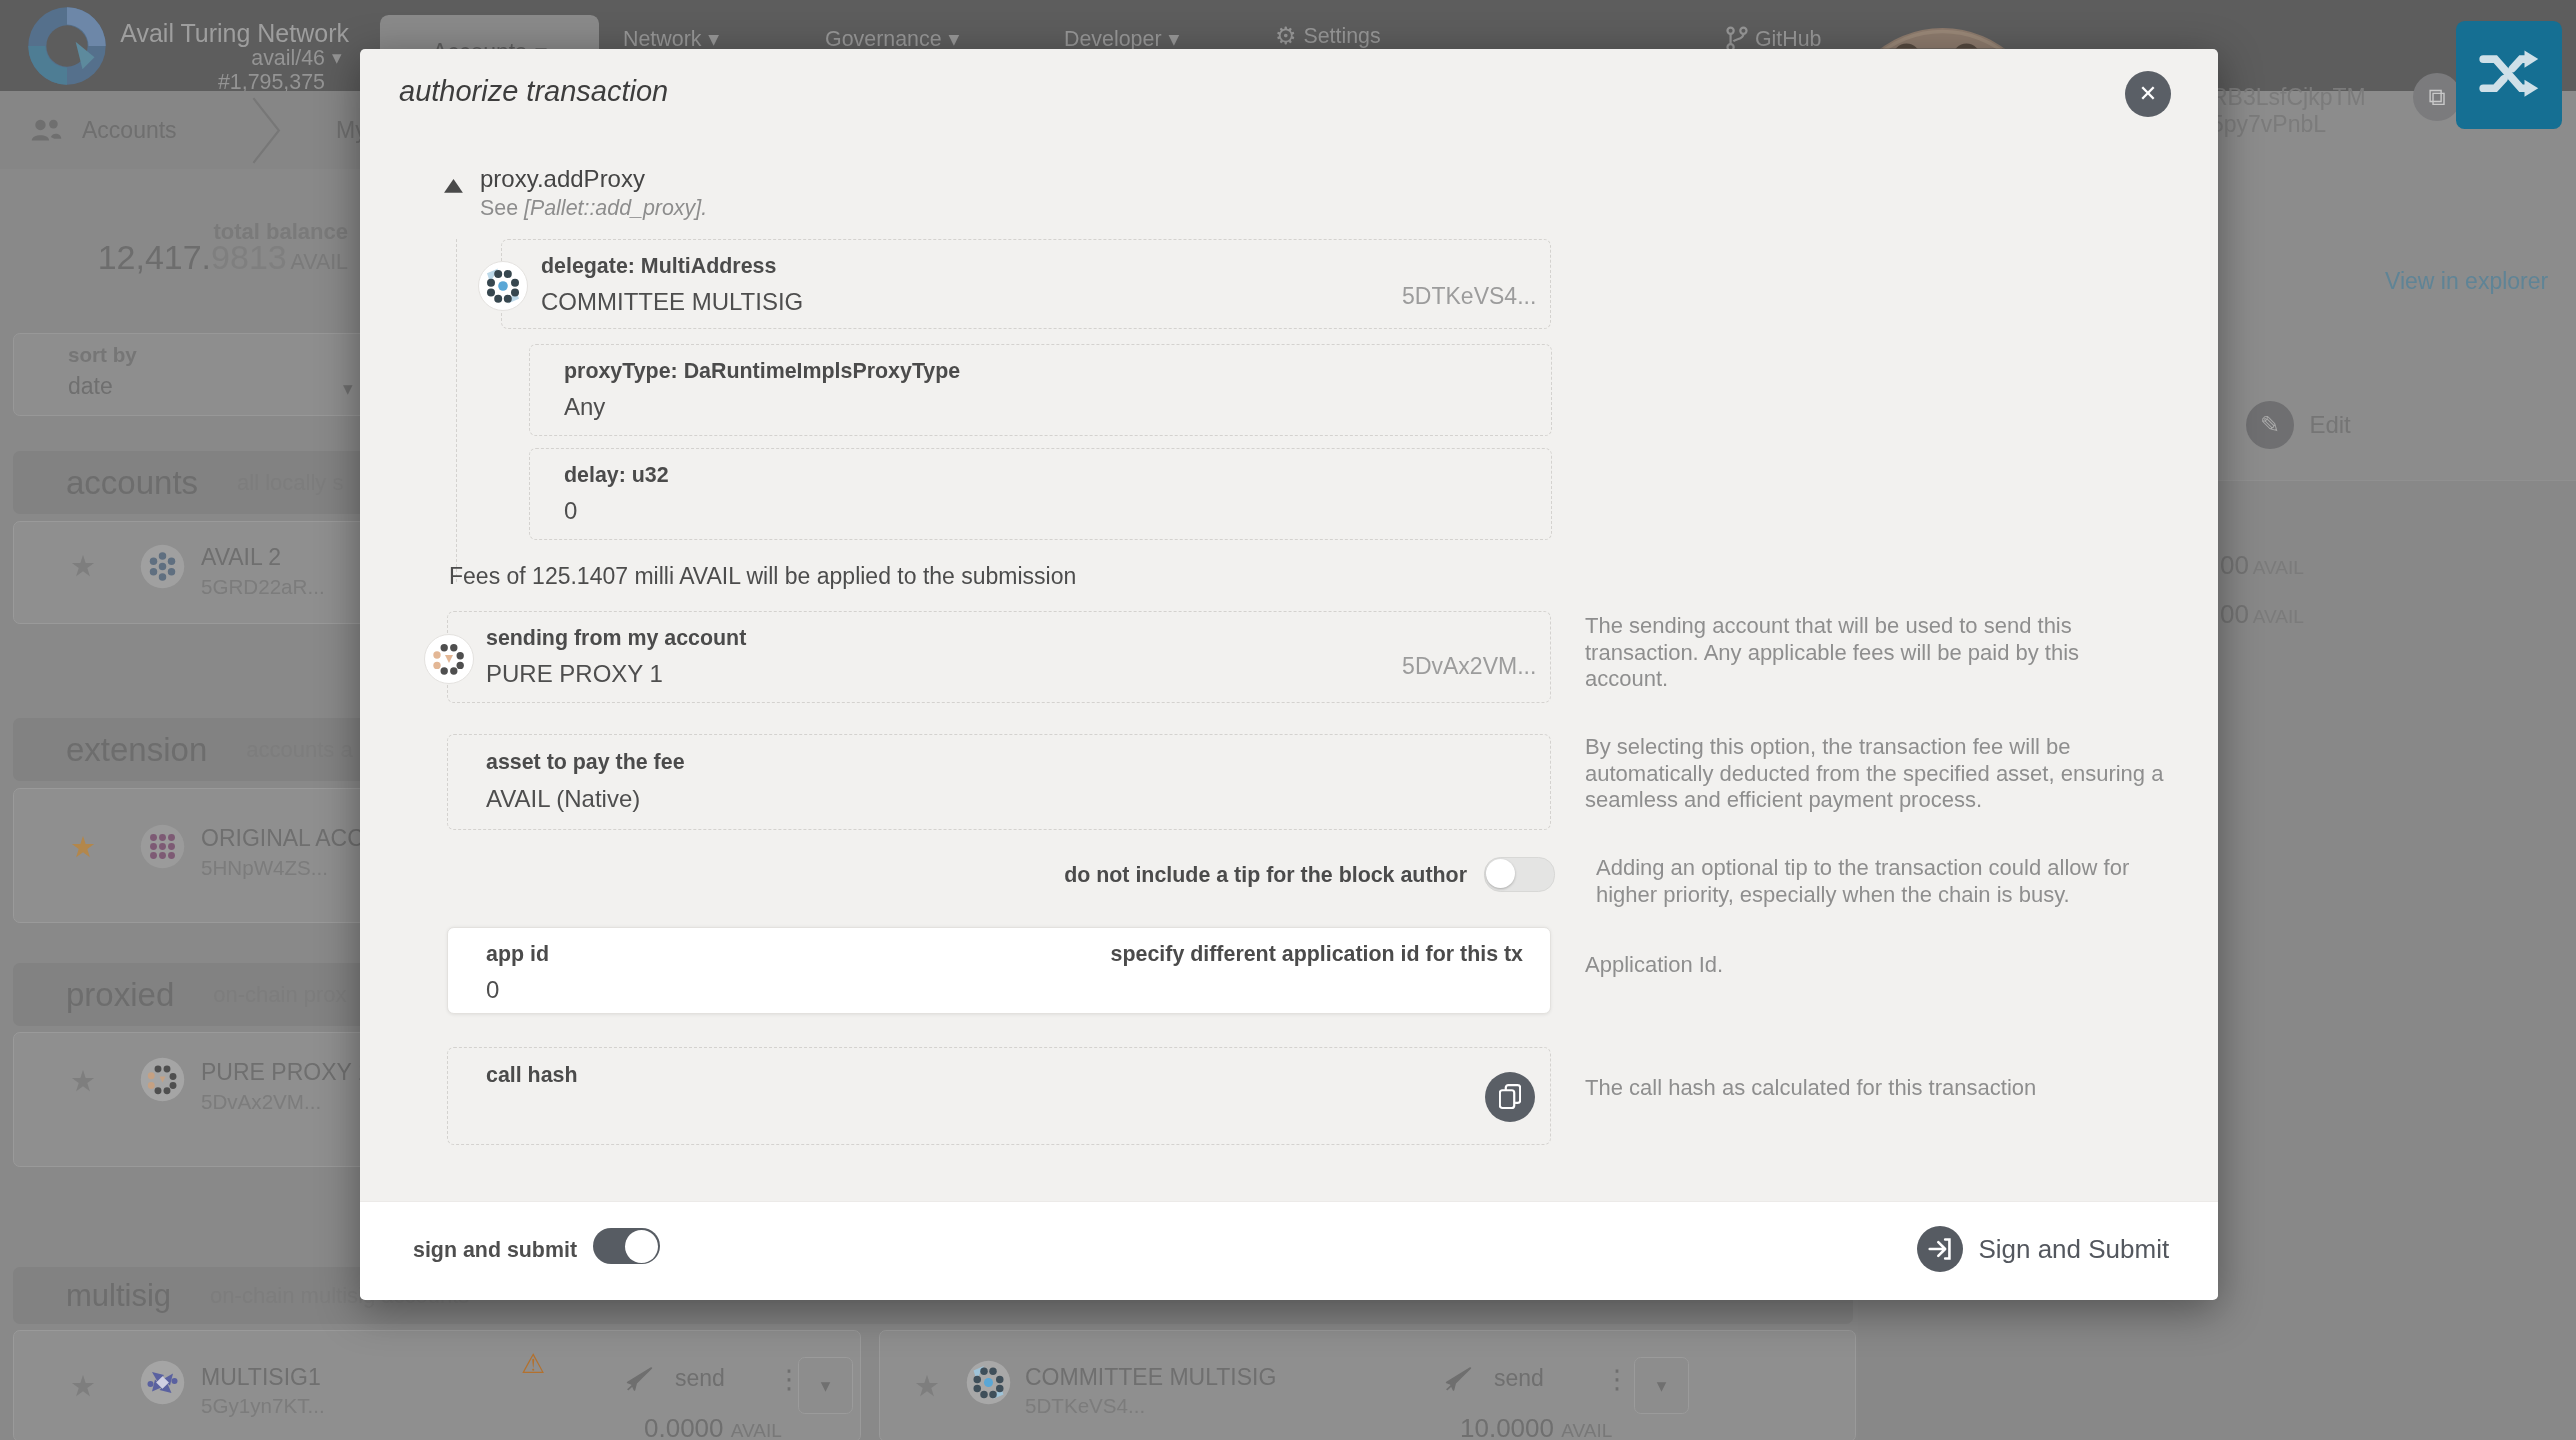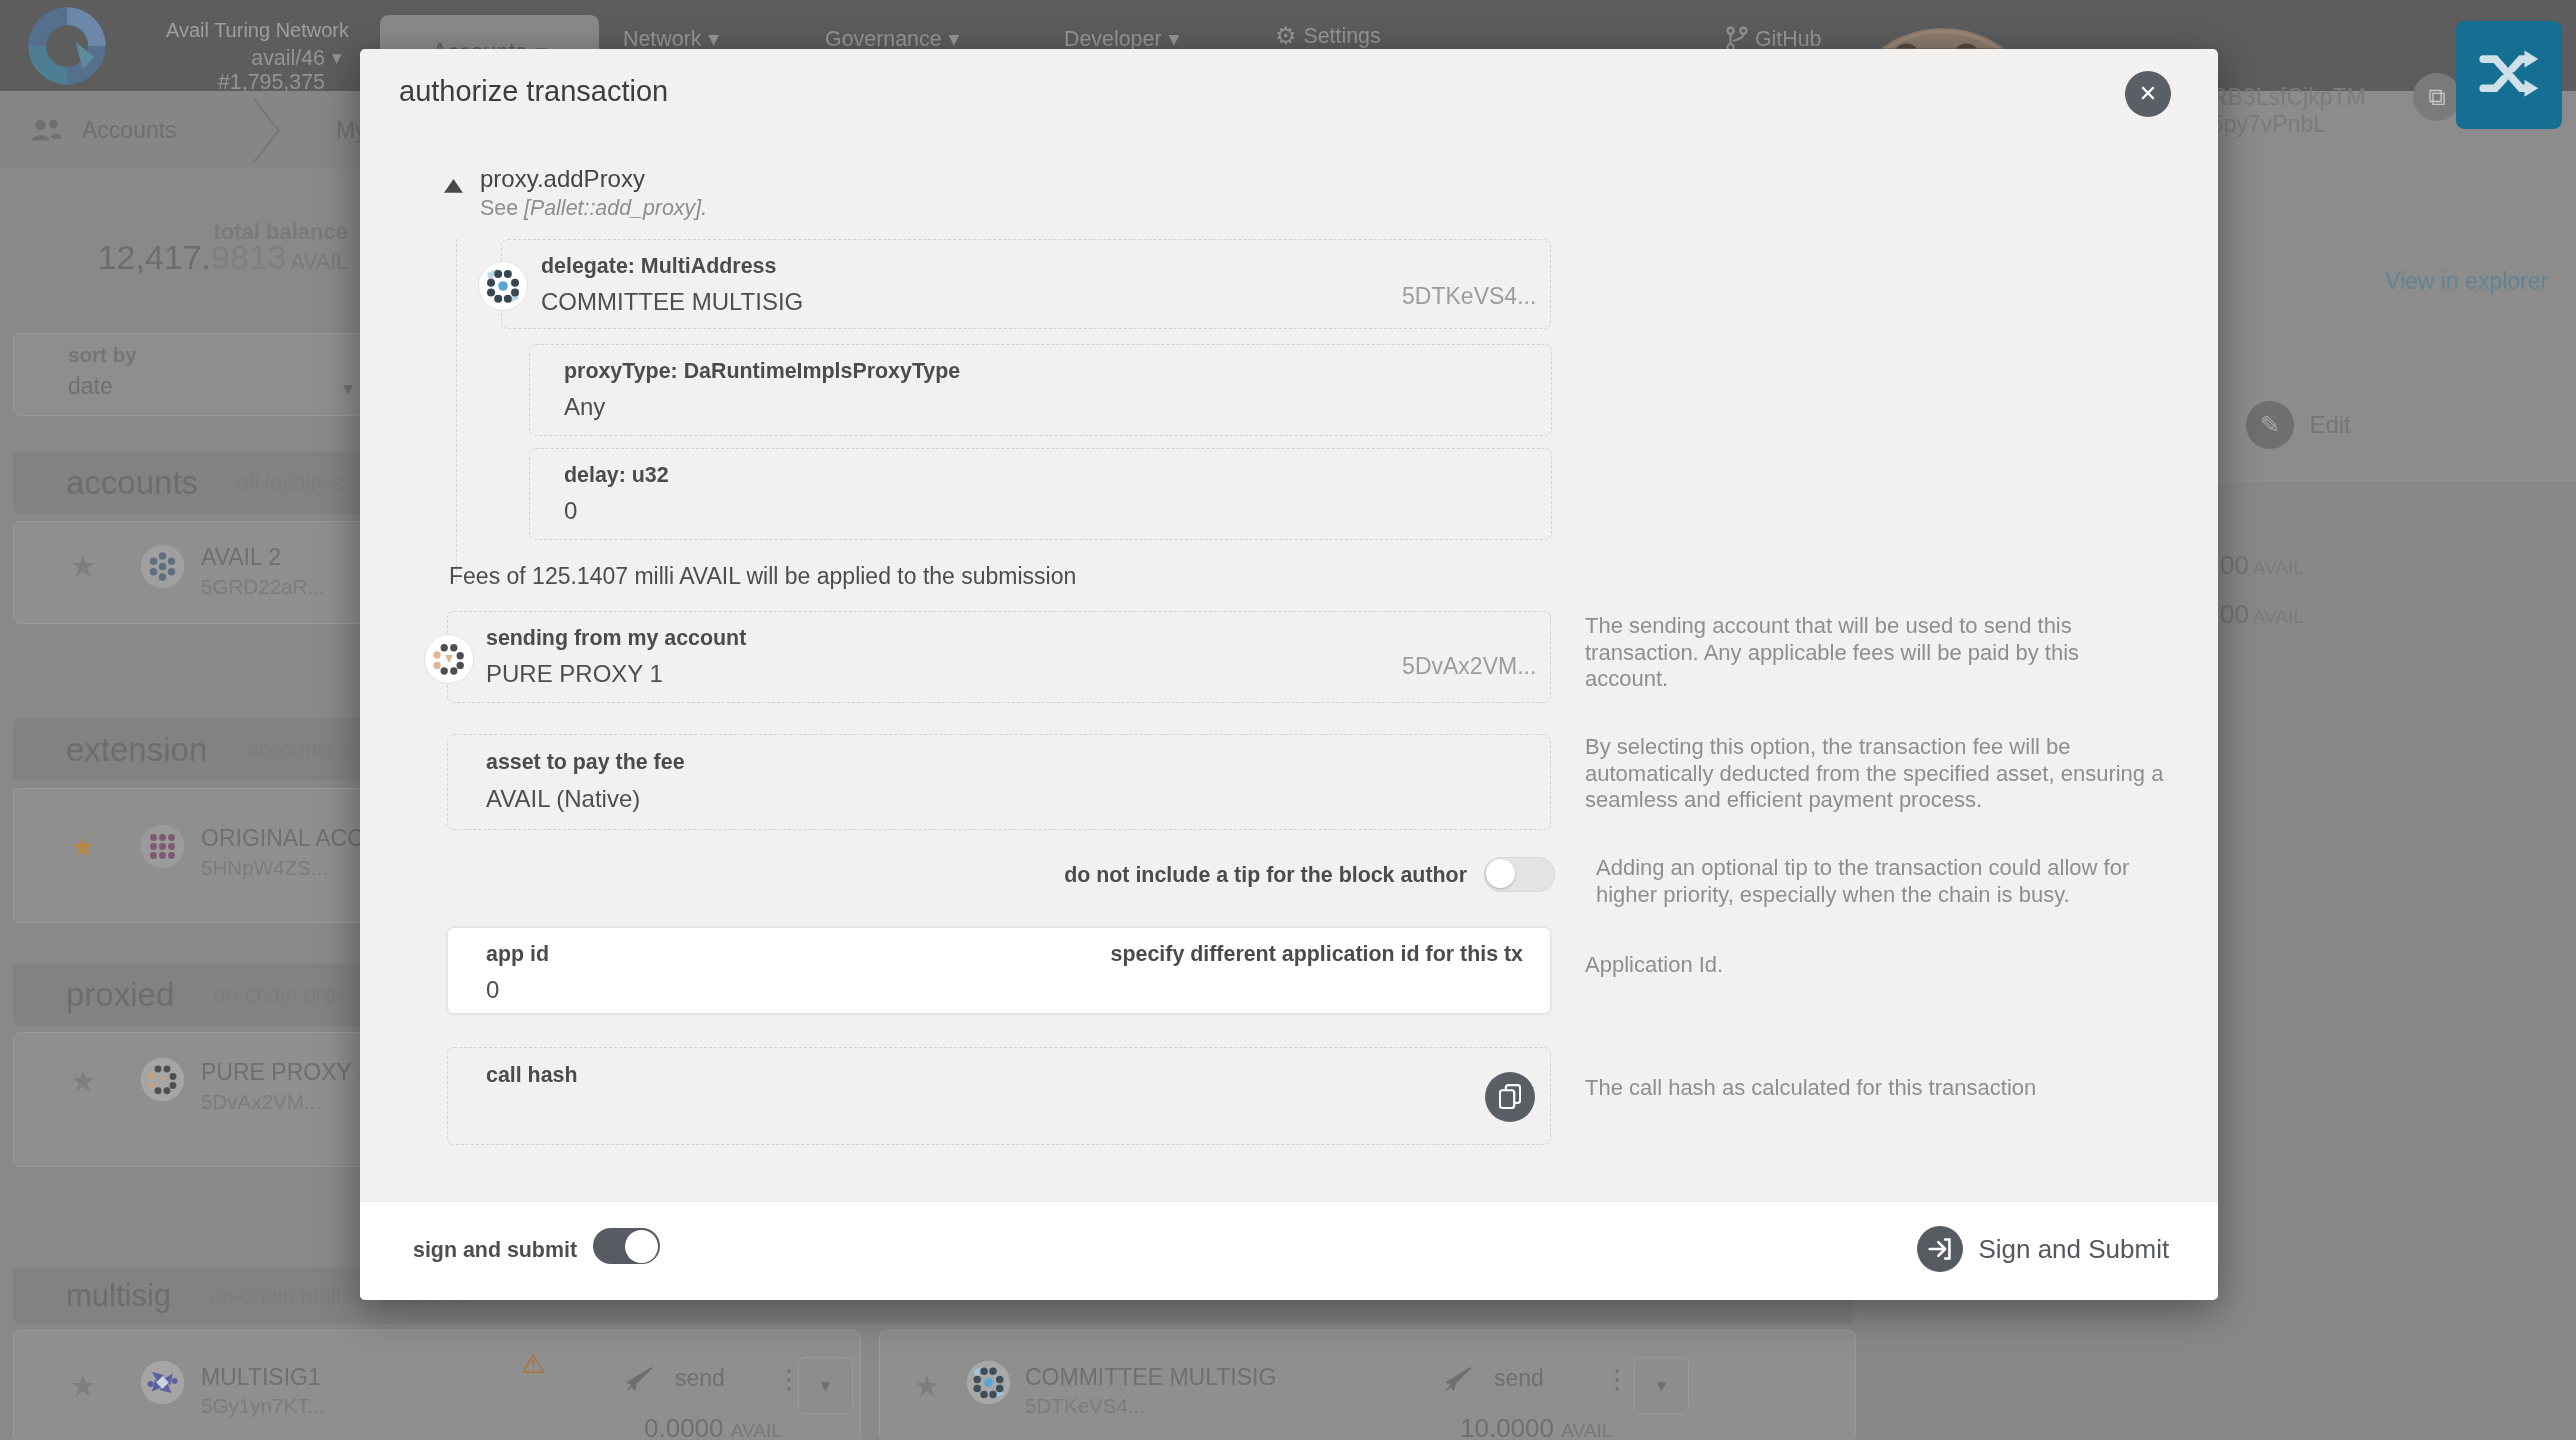--- a/index.html
+++ b/index.html
@@ -35,21 +35,21 @@
   .sidebar{left:1858px;top:91px;width:718px;height:1350px;background:#8c8c8c;border-left:0.9px solid #949494;}
   .teal-btn{left:2456px;top:20.6px;width:106px;height:108px;background:#156f93;border-radius:8.6px;
             display:flex;align-items:center;justify-content:center;}
   .link{color:#5f8496;font-size:23px;}
   .edit-circle{width:48px;height:48px;border-radius:50%;background:#6f6f71;color:#a9a9a9;
                display:flex;align-items:center;justify-content:center;font-size:24px;}
   .gray-circle{border-radius:50%;background:#7b7b7d;color:#c9c9c9;display:flex;align-items:center;justify-content:center;}
   
   .modal{left:360px;top:49px;width:1858px;height:1250px;background:#f2f1ef;border-radius:5.1px;
          box-shadow:0 10.3px 43px rgba(0,0,0,.4);}
-  .modal-title{font-size:29px;color:#3d3d3d;}
+  .modal-title{font-size:29px;color:#3d3d3d;font-style:italic;}
   .close-btn{width:46px;height:46px;border-radius:50%;background:#5a5f66;color:#fff;
              display:flex;align-items:center;justify-content:center;font-size:22px;}
   .call-method{font-size:24px;color:#444;font-weight:500;}
   .call-see{font-size:21.4px;color:#8d8d8d;}
   .call-see i{font-style:italic;}
   .dash-box{border:1.7px dashed #d4d2cf;border-radius:6.9px;background:transparent;box-sizing:border-box;}
   .p-label{font-size:21.4px;font-weight:bold;color:#4b4b4b;}
   .p-value{font-size:24px;color:#4e4e4e;}
   .p-short{font-size:23px;color:#9c9c9c;}
   .fee-note{font-size:23px;color:#4c4c4c;}
@@ -74,21 +74,21 @@
 <div class="abs hdr"></div>
 
 <svg class="abs" style="left:24px;top:3.4px" width="86" height="86" viewBox="0 0 100 100">
   <circle cx="50" cy="50" r="45" fill="#55708c"></circle>
   <path d="M50 5 a45 45 0 0 1 45 45 l-20 0 a25 25 0 0 0 -25 -25 z" fill="#6d87a8"></path>
   <path d="M5 50 a45 45 0 0 0 45 45 l0-20 a25 25 0 0 1 -25 -25 z" fill="#4e7d94"></path>
   <circle cx="50" cy="50" r="24" fill="#5d5d5d"></circle>
   <path d="M60 45 l22 18 -14 14 z" fill="#5d8a9d"></path>
 </svg>
 
-<div class="abs hdr-title txt" style="left:0;top:19px;width:349px;font-size:20px">Avail Turing Network</div>
+<div class="abs hdr-title txt" style="left:0;top:19px;width:349px;font-size:25px">Avail Turing Network</div>
 <div class="abs hdr-title txt" style="left:0;top:46px;width:325px;font-size:21.4px;color:#949494">avail/46</div>
 <div class="abs txt" style="left:332px;top:46px;font-size:19px;color:#949494">▾</div>
 <div class="abs hdr-title txt" style="left:0;top:70px;width:325px;font-size:21.4px;color:#949494">#1,795,375</div>
 
 <div class="abs tab-active" style="left:380px;top:15.4px;width:219px;height:75px">
   <span>Accounts</span>
   <span>▾</span>
 </div>
 <div class="abs nav-item" style="left:623px;top:26px">
   <span>Network</span>

